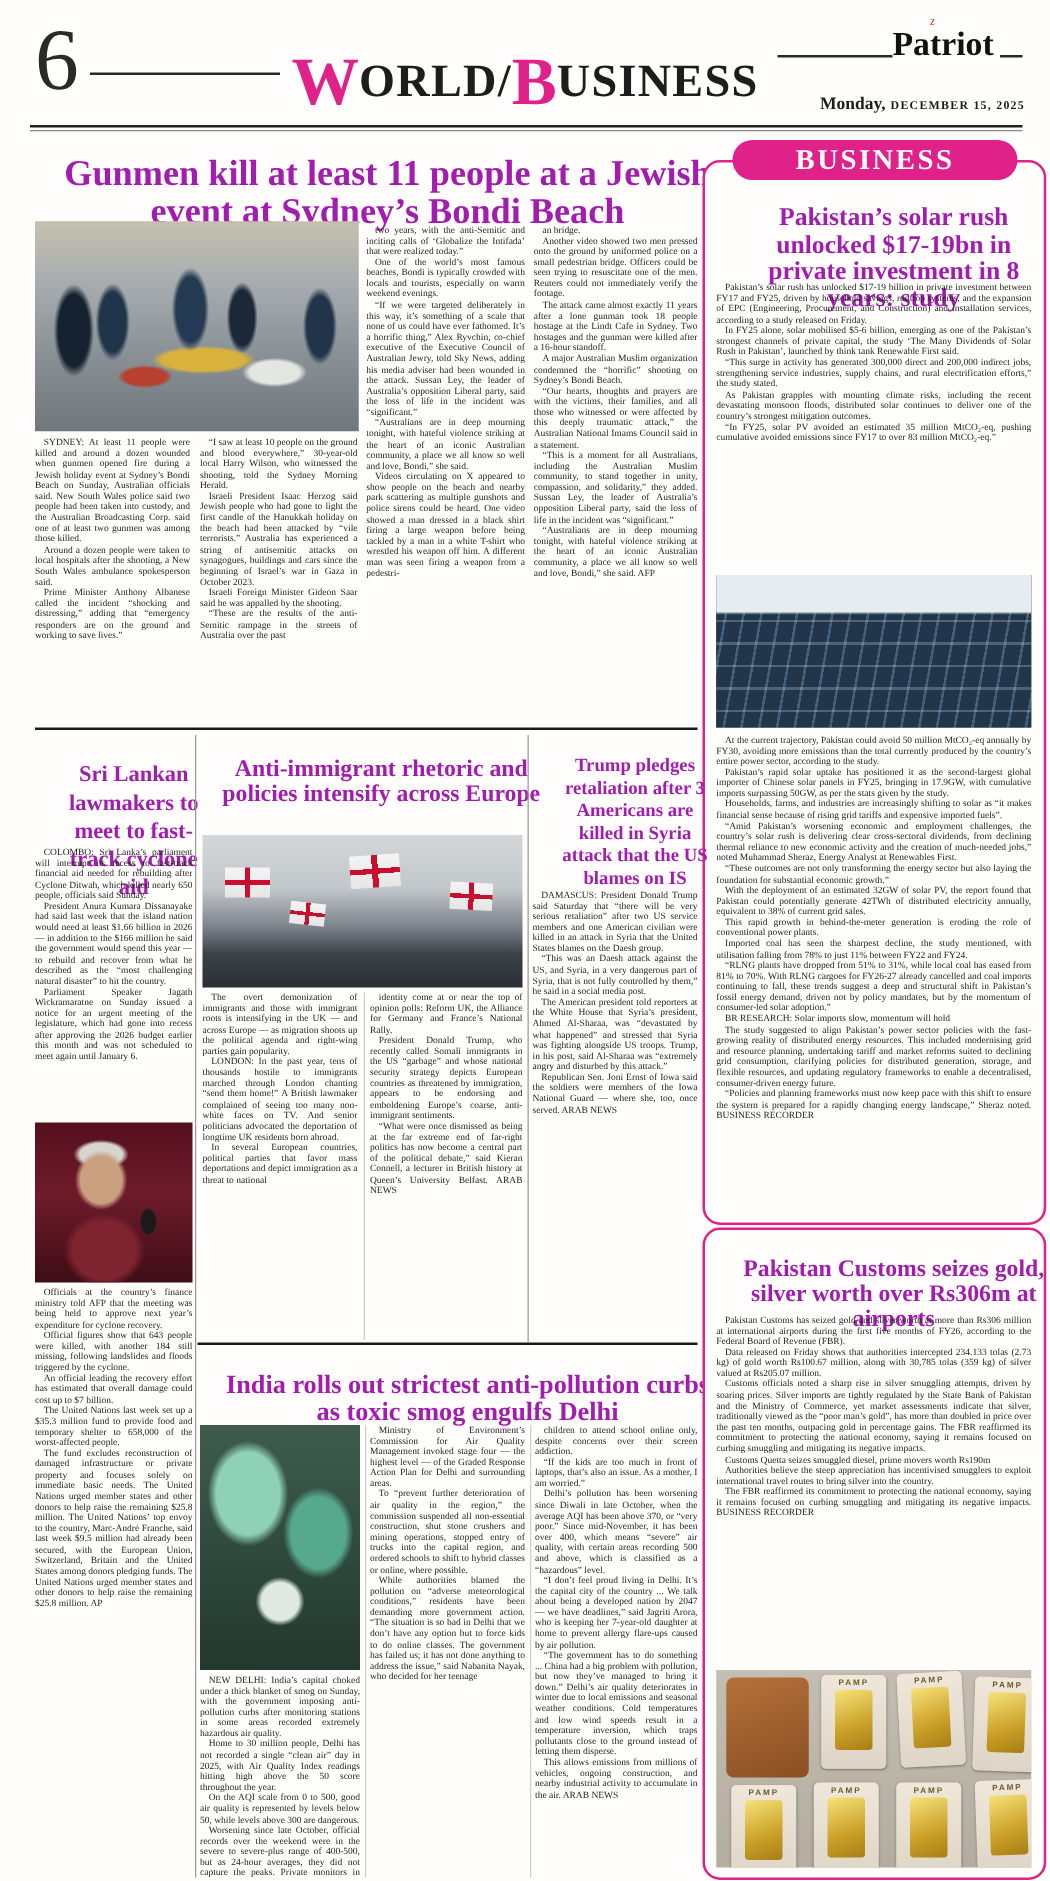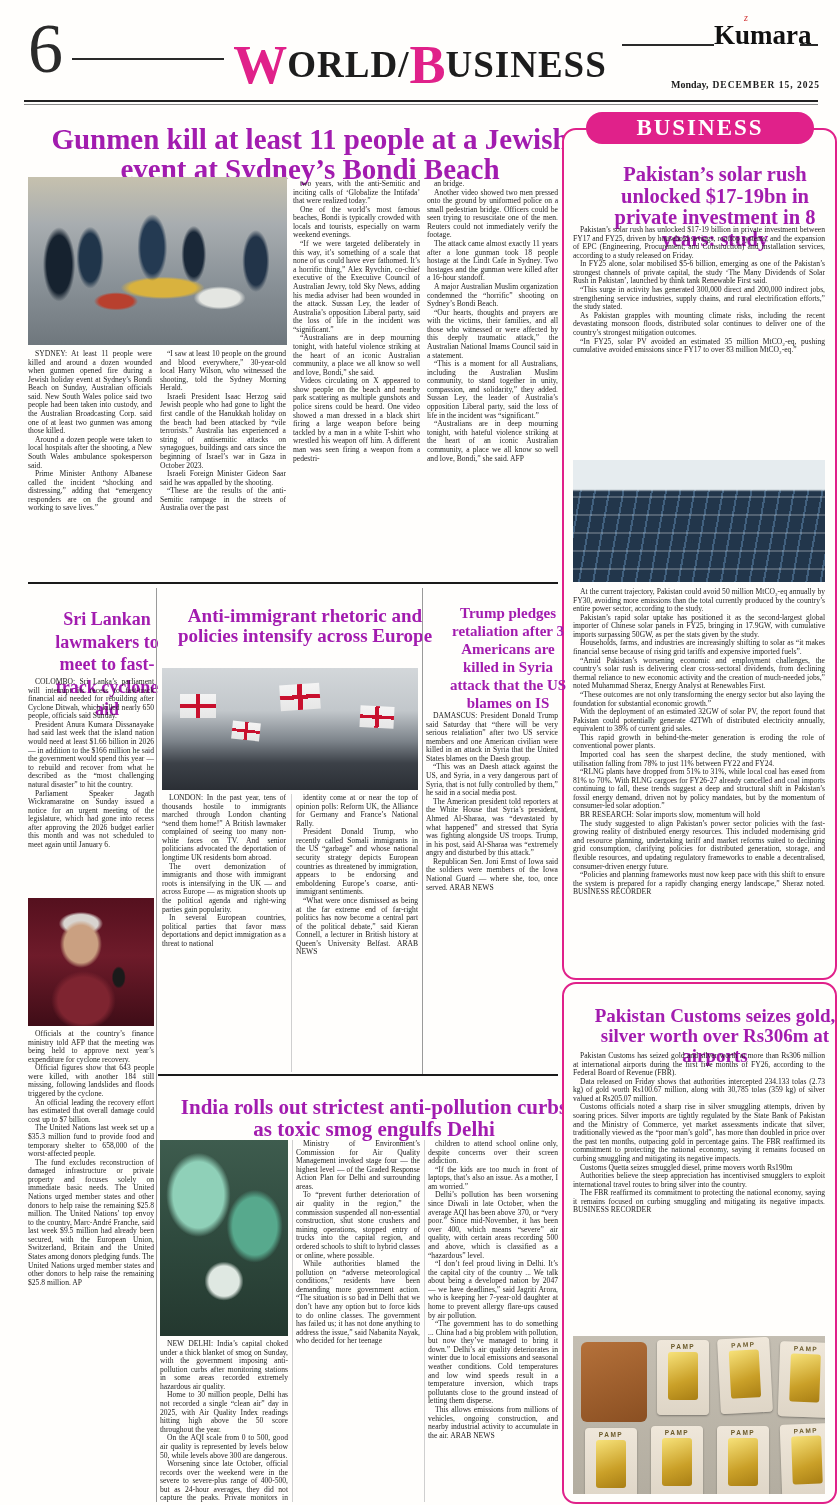--- a/index.html
+++ b/index.html
@@ -11,21 +11,21 @@
   #page-num{left:28px;top:14px;font-size:70px;line-height:1;font-weight:400;color:#2a2a2a;}
   #masthead{left:0;top:38px;width:840px;text-align:center;white-space:nowrap;}
   #masthead .big{font-size:54px;font-weight:700;color:#e0218a;line-height:1;vertical-align:-6px;}
   #masthead .small{font-size:37px;font-weight:700;color:#1d1d1d;letter-spacing:1px;text-align:center;}
   #h-rule-left{left:72px;top:58px;width:152px;height:2px;background:#2a2a2a;}
   #h-rule-right{left:622px;top:44px;width:92px;height:2px;background:#2a2a2a;}
   #h-rule-right2{left:800px;top:44px;width:18px;height:2px;background:#2a2a2a;}
   #brand{left:714px;top:20px;font-size:27px;font-weight:700;color:#111;}
   #brand-mark{left:744px;top:12px;font-size:10px;color:#d03030;font-style:italic;}
   #dateline{left:540px;top:74px;width:280px;text-align:right;}
-  #dateline .day{font-size:10px;font-weight:700;margin-top:28px;}
+  #dateline .day{font-size:14px;font-weight:700;margin-top:28px;}
   #dateline .date{font-size:9.5px;letter-spacing:1px;font-weight:700;}
   #header-rule-a{left:24px;top:100px;width:794px;height:2px;background:#222;}
   #header-rule-b{left:24px;top:104px;width:794px;height:1px;background:#888;}
 
   
   .hl{font-weight:700;color:#a21caf;text-align:center;line-height:1.05;margin:16px;}
   .body-text{font-size:7.6px;line-height:1.13;color:#1c1c1c;text-align:justify;overflow:hidden;}
   .para{margin:0;text-indent:7px;}
 
   
@@ -137,21 +137,21 @@
 <div class="page">
 
   <div class="abs" id="page-num">6</div>
   <div class="abs" id="h-rule-left"></div>
   <div class="abs" id="masthead">
     <span class="big">W</span><span class="small">ORLD/</span><span class="big">B</span><span class="small">USINESS</span>
   </div>
   <div class="abs" id="h-rule-right"></div>
   <div class="abs" id="h-rule-right2"></div>
   <div class="abs" id="brand-mark">z</div>
-  <div class="abs" id="brand">Kumara</div>
+  <div class="abs" id="brand">Patriot</div>
   <div class="abs" id="dateline">
     <span class="day">Monday,</span>
     <span class="date">DECEMBER 15, 2025</span>
   </div>
   <div class="abs" id="header-rule-a"></div>
   <div class="abs" id="header-rule-b"></div>
 
   <h1 class="abs hl" id="syd-headline">Gunmen kill at least 11 people at a Jewish event at Sydney’s Bondi Beach</h1>
   <div class="abs" id="syd-photo"></div>
   <div class="abs body-text" id="syd-c1">
@@ -225,22 +225,22 @@
     </div>
 
   <h2 class="abs hl" id="eur-headline">Anti-immigrant rhetoric and policies intensify across Europe</h2>
   <div class="abs" id="eur-photo">
     <div class="flag" id="flag1"></div>
     <div class="flag" id="flag2"></div>
     <div class="flag" id="flag3"></div>
     <div class="flag" id="flag4"></div>
   </div>
   <div class="abs body-text" id="eur-c1">
+      <p class="para">The overt demonization of immigrants and those with immigrant roots is intensifying in the UK — and across Europe — as migration shoots up the political agenda and right-wing parties gain popularity.</p>
       <p class="para">LONDON: In the past year, tens of thousands hostile to immigrants marched through London chanting “send them home!” A British lawmaker complained of seeing too many non-white faces on TV. And senior politicians advocated the deportation of longtime UK residents born abroad.</p>
-      <p class="para">The overt demonization of immigrants and those with immigrant roots is intensifying in the UK — and across Europe — as migration shoots up the political agenda and right-wing parties gain popularity.</p>
       <p class="para">In several European countries, political parties that favor mass deportations and depict immigration as a threat to national</p>
     </div>
   <div class="abs body-text" id="eur-c2">
       <p class="para">identity come at or near the top of opinion polls: Reform UK, the Alliance for Germany and France’s National Rally.</p>
       <p class="para">President Donald Trump, who recently called Somali immigrants in the US “garbage” and whose national security strategy depicts European countries as threatened by immigration, appears to be endorsing and emboldening Europe’s coarse, anti-immigrant sentiments.</p>
       <p class="para">“What were once dismissed as being at the far extreme end of far-right politics has now become a central part of the political debate,” said Kieran Connell, a lecturer in British history at Queen’s University Belfast. ARAB NEWS</p>
     </div>
 
   <h2 class="abs hl" id="tru-headline">Trump pledges retaliation after 3 Americans are killed in Syria attack that the US blames on IS</h2>
   <div class="abs body-text" id="tru-text">

